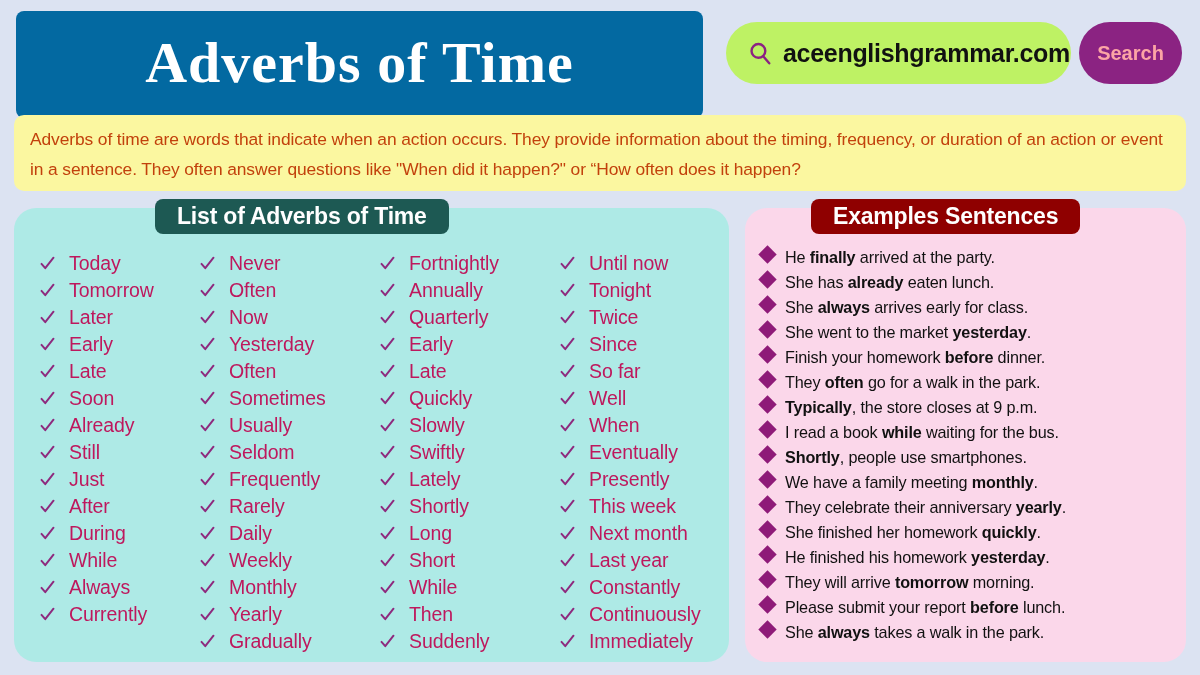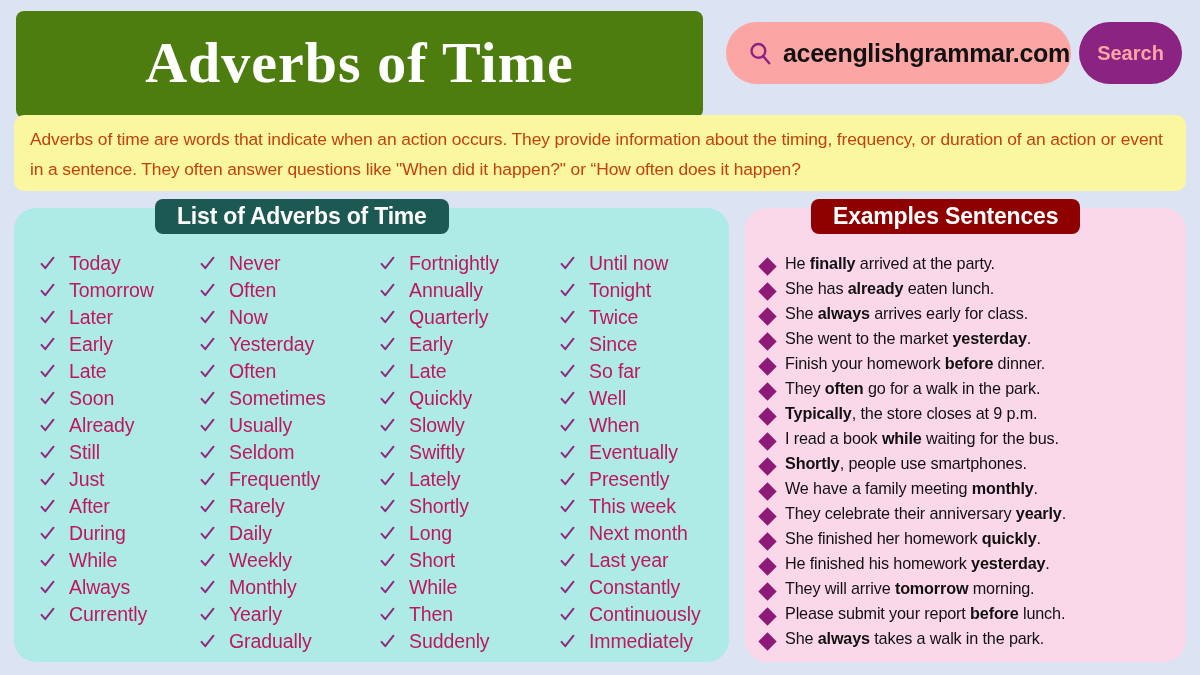--- a/index.html
+++ b/index.html
@@ -22,21 +22,21 @@
     position: absolute;
     left: 0; top: 0;
     width: 1200px;
     height: 105px;
   }
 
   .title-banner {
     position: absolute;
     left: 16px; top: 11px;
     width: 687px; height: 107px;
-    background: #4d7c0f;
+    background: #0369a1;
     border-radius: 8px;
     display: flex;
     align-items: center;
     justify-content: center;
   }
 
   .title-text {
     font-family: "Liberation Serif", serif;
     font-weight: bold;
     font-size: 58px;
@@ -50,21 +50,21 @@
     position: absolute;
     left: 726px; top: 22px;
     width: 456px; height: 62px;
     display: flex;
     align-items: center;
   }
 
   .search-box {
     width: 345px;
     height: 62px;
-    background: #fca5a5;
+    background: #bef264;
     border-radius: 31px;
     display: flex;
     align-items: center;
     padding-left: 22px;
     gap: 10px;
   }
 
   .search-icon {
     width: 25px; height: 25px;
     flex: 0 0 auto;
@@ -209,21 +209,21 @@
     position: absolute;
     left: 16px; top: 40px;
     width: 425px;
     display: flex;
     flex-direction: column;
   }
 
   .example-row {
     height: 25px;
     display: flex;
-    align-items: flex-end;
+    align-items: flex-start;
     gap: 11px;
   }
 
   .diamond-icon {
     width: 13px;
     height: 13px;
     flex: 0 0 auto;
     background: #8e1a78;
     transform: rotate(45deg);
   }

